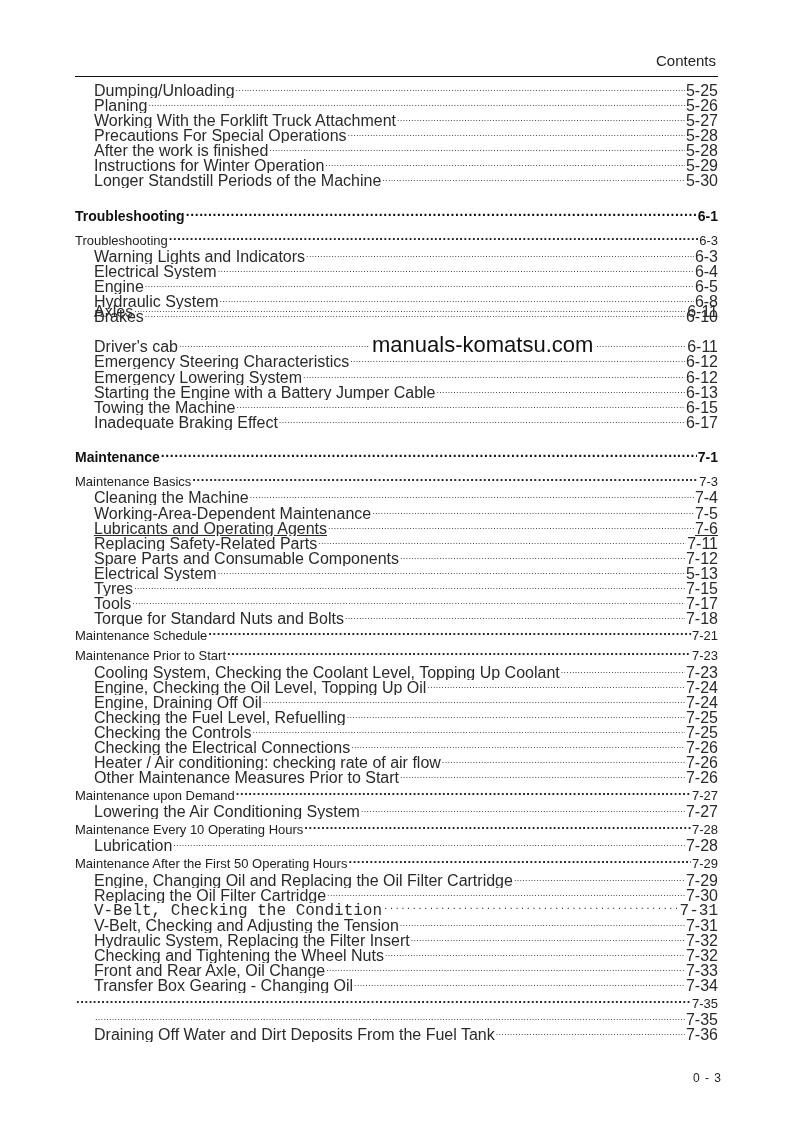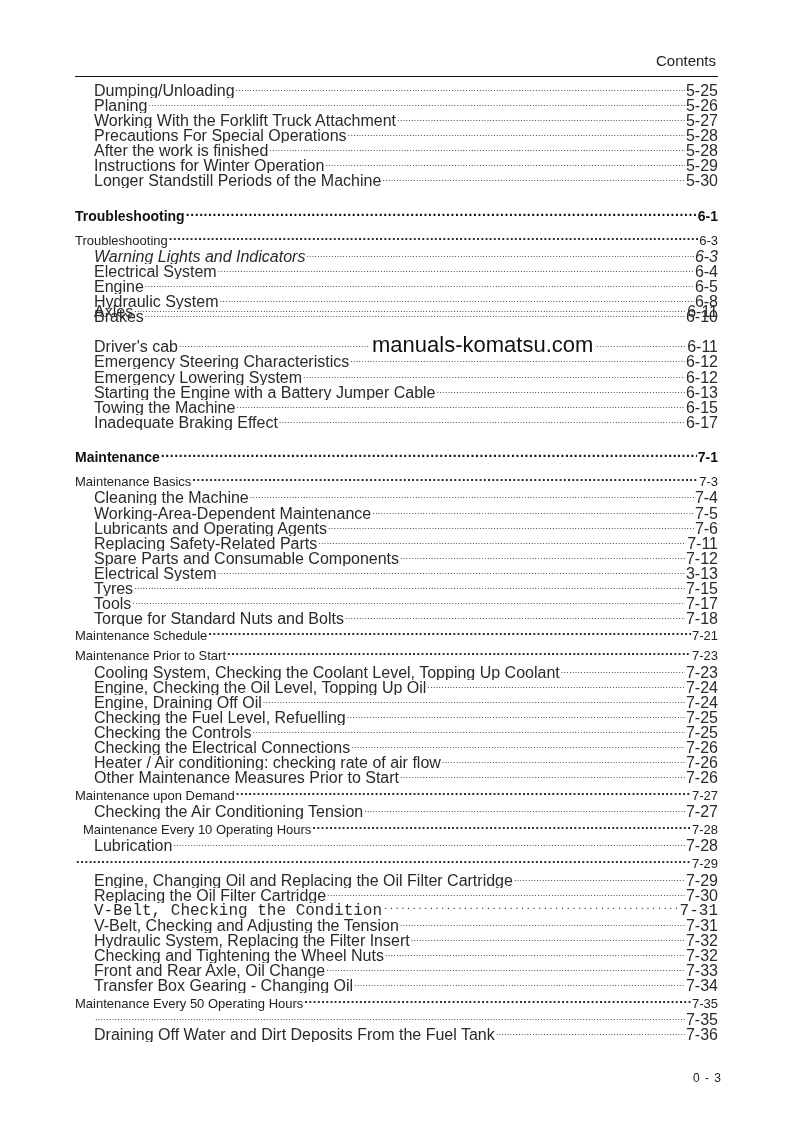--- a/index.html
+++ b/index.html
@@ -156,21 +156,21 @@
     <div class="row lvl1" style="top: 206px;">
     <span class="label">Troubleshooting</span>
     <span class="leader"></span>
     <span class="page">6-1</span>
   </div>
     <div class="row lvl2" style="top: 231px;">
     <span class="label">Troubleshooting</span>
     <span class="leader"></span>
     <span class="page">6-3</span>
   </div>
-    <div class="row lvl3" style="top: 249px; font-style: italic;">
+    <div class="row lvl3" style="top: 249px;">
     <span class="label">Warning Lights and Indicators</span>
     <span class="leader"></span>
     <span class="page">6-3</span>
   </div>
     <div class="row lvl3" style="top: 264px;">
     <span class="label">Electrical System</span>
     <span class="leader"></span>
     <span class="page">6-4</span>
   </div>
     <div class="row lvl3" style="top: 279px;">
@@ -236,39 +236,39 @@
     <div class="row lvl3" style="top: 490px;">
     <span class="label">Cleaning the Machine</span>
     <span class="leader"></span>
     <span class="page">7-4</span>
   </div>
     <div class="row lvl3" style="top: 506px;">
     <span class="label">Working-Area-Dependent Maintenance</span>
     <span class="leader"></span>
     <span class="page">7-5</span>
   </div>
-    <div class="row lvl3" style="top: 521px;">
+    <div class="row lvl3" style="top: 521px; text-decoration: underline;">
     <span class="label">Lubricants and Operating Agents</span>
     <span class="leader"></span>
     <span class="page">7-6</span>
   </div>
     <div class="row lvl3" style="top: 536px;">
     <span class="label">Replacing Safety-Related Parts</span>
     <span class="leader"></span>
     <span class="page">7-11</span>
   </div>
     <div class="row lvl3" style="top: 551px;">
     <span class="label">Spare Parts and Consumable Components</span>
     <span class="leader"></span>
     <span class="page">7-12</span>
   </div>
     <div class="row lvl3" style="top: 566px;">
     <span class="label">Electrical System</span>
     <span class="leader"></span>
-    <span class="page">3-13</span>
+    <span class="page">5-13</span>
   </div>
     <div class="row lvl3" style="top: 581px;">
     <span class="label">Tyres</span>
     <span class="leader"></span>
     <span class="page">7-15</span>
   </div>
     <div class="row lvl3" style="top: 596px;">
     <span class="label">Tools</span>
     <span class="leader"></span>
     <span class="page">7-17</span>
@@ -327,35 +327,36 @@
     <span class="label">Other Maintenance Measures Prior to Start</span>
     <span class="leader"></span>
     <span class="page">7-26</span>
   </div>
     <div class="row lvl2" style="top: 786px;">
     <span class="label">Maintenance upon Demand</span>
     <span class="leader"></span>
     <span class="page">7-27</span>
   </div>
     <div class="row lvl3" style="top: 804px;">
-    <span class="label">Checking the Air Conditioning Tension</span>
+    <span class="label">Lowering the Air Conditioning System</span>
     <span class="leader"></span>
     <span class="page">7-27</span>
   </div>
-    <div class="row lvl2" style="top: 820px; margin-left: 8px;">
+    <div class="row lvl2" style="top: 820px;">
     <span class="label">Maintenance Every 10 Operating Hours</span>
     <span class="leader"></span>
     <span class="page">7-28</span>
   </div>
     <div class="row lvl3" style="top: 838px;">
     <span class="label">Lubrication</span>
     <span class="leader"></span>
     <span class="page">7-28</span>
   </div>
     <div class="row lvl2" style="top: 854px;">
+    <span class="label">Maintenance After the First 50 Operating Hours</span>
     <span class="leader"></span>
     <span class="page">7-29</span>
   </div>
     <div class="row lvl3" style="top: 873px;">
     <span class="label">Engine, Changing Oil and Replacing the Oil Filter Cartridge</span>
     <span class="leader"></span>
     <span class="page">7-29</span>
   </div>
     <div class="row lvl3" style="top: 888px;">
     <span class="label">Replacing the Oil Filter Cartridge</span>
@@ -386,21 +387,20 @@
     <span class="label">Front and Rear Axle, Oil Change</span>
     <span class="leader"></span>
     <span class="page">7-33</span>
   </div>
     <div class="row lvl3" style="top: 978px;">
     <span class="label">Transfer Box Gearing - Changing Oil</span>
     <span class="leader"></span>
     <span class="page">7-34</span>
   </div>
     <div class="row lvl2" style="top: 994px;">
-    <span class="label">Maintenance Every 50 Operating Hours</span>
     <span class="leader"></span>
     <span class="page">7-35</span>
   </div>
     <div class="row lvl3" style="top: 1012px;">
     <span class="leader"></span>
     <span class="page">7-35</span>
   </div>
     <div class="row lvl3" style="top: 1027px;">
     <span class="label">Draining Off Water and Dirt Deposits From the Fuel Tank</span>
     <span class="leader"></span>

